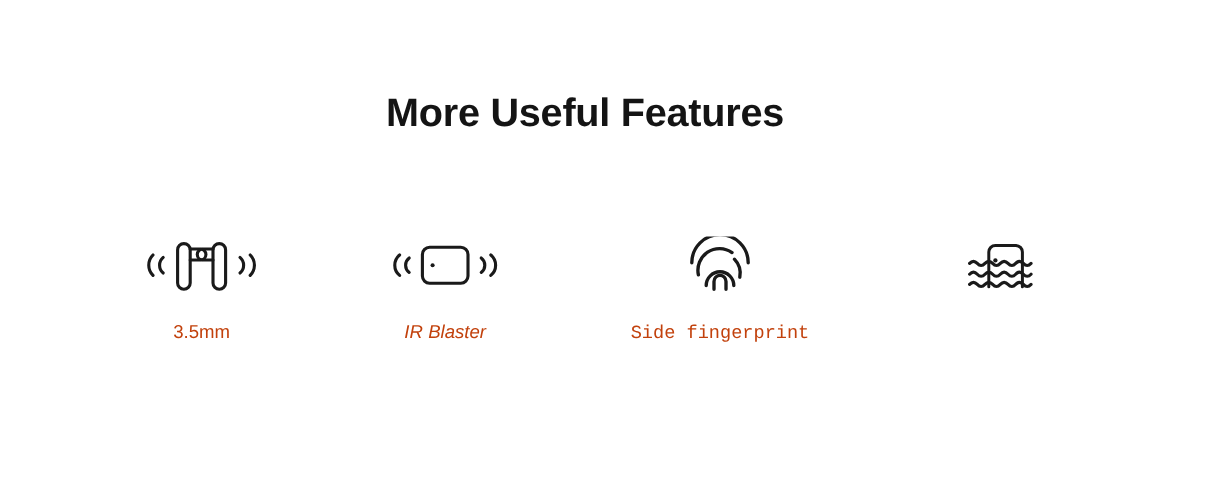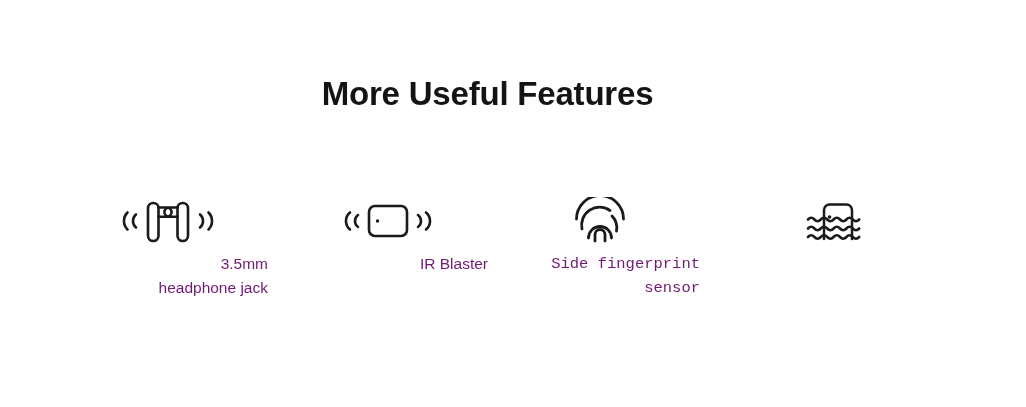--- a/index.html
+++ b/index.html
@@ -48,37 +48,37 @@
 
   .feature-item {
     position: absolute;
     top: 0;
     width: 200px;
     text-align: center;
   }
 
   
   #feature-item-0 { left: 68px; }
-  #feature-item-1 { left: 288px; }
+  #feature-item-1 { left: 271px; font-style: italic; }
   #feature-item-2 { left: 500px; font-family: Liberation Mono, monospace; }
   #feature-item-3 { left: 738px; }
 
   .feature-icon {
     height: 62px;
     display: flex;
     align-items: center;
     justify-content: center;
   }
 
   .feature-label {
+    margin-top: 14px;
     font-size: 15.5px;
     line-height: 24px;
-    color: #701a75;
+    color: #c2410c;
     font-weight: 400;
-    text-align: right;
   }
 
   .feature-label .line {
     display: block;
   }
 
   svg { display: block; }
 </style>
 </head>
 <body>
@@ -101,21 +101,20 @@
 
           <rect x="62.5" y="10" width="10.5" height="38" rx="5.25"></rect>
           <path d="M62.5 14.5 H 54 A 4.6 4.6 0 0 0 54 23.7 H 62.5"></path>
 
           <path d="M85 21.5 A 8.5 8.5 0 0 1 85 34.5"></path>
           <path d="M93.5 19.5 A 12 12 0 0 1 93.5 36.5"></path>
         </svg>
       </div>
       <div class="feature-label">
         <span class="line">3.5mm</span>
-        <span class="line">headphone jack</span>
       </div>
     </div>
 
     <div class="feature-item" id="feature-item-1">
       <div class="feature-icon">
         <svg width="92" height="48" viewBox="0 0 92 48" fill="none" stroke="#1a1a1a" stroke-width="2.6" stroke-linecap="round" stroke-linejoin="round">
 
           <path d="M8 15.5 A 11 11 0 0 0 8 32.5"></path>
           <path d="M16 18 A 7.5 7.5 0 0 0 16 30"></path>
 
@@ -143,21 +142,20 @@
 
           <path d="M44.5 34 A 17 17 0 0 0 40 19"></path>
 
           <path d="M16.5 41 A 11.5 11.5 0 0 1 39.5 41"></path>
 
           <path d="M23 44 V 37.5 A 5 5 0 0 1 33 37.5 V 44"></path>
         </svg>
       </div>
       <div class="feature-label">
         <span class="line">Side fingerprint</span>
-        <span class="line">sensor</span>
       </div>
     </div>
 
     <div class="feature-item" id="feature-item-3">
       <div class="feature-icon">
         <svg width="68" height="48" viewBox="0 0 68 48" fill="none" stroke="#1a1a1a" stroke-width="2.5" stroke-linecap="round" stroke-linejoin="round">
 
           <path d="M20 42 V 13 A 5.5 5.5 0 0 1 25.5 7.5 H 42.5 A 5.5 5.5 0 0 1 48 13 V 42"></path>
 
           <circle cx="25.5" cy="20" r="1.8" fill="#1a1a1a" stroke="none"></circle>

